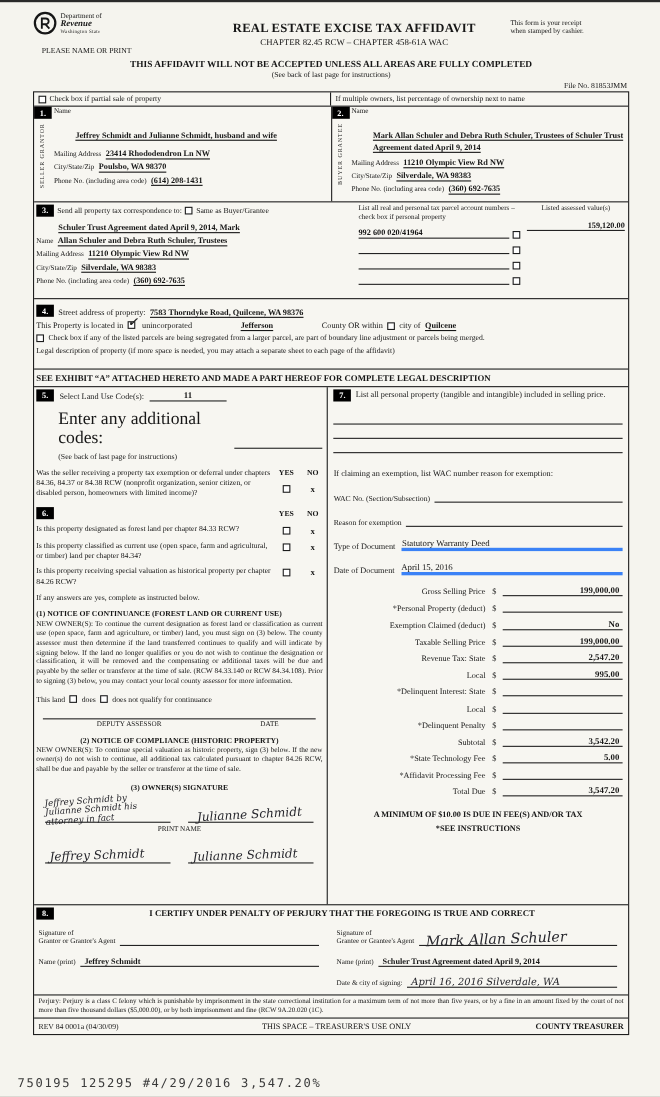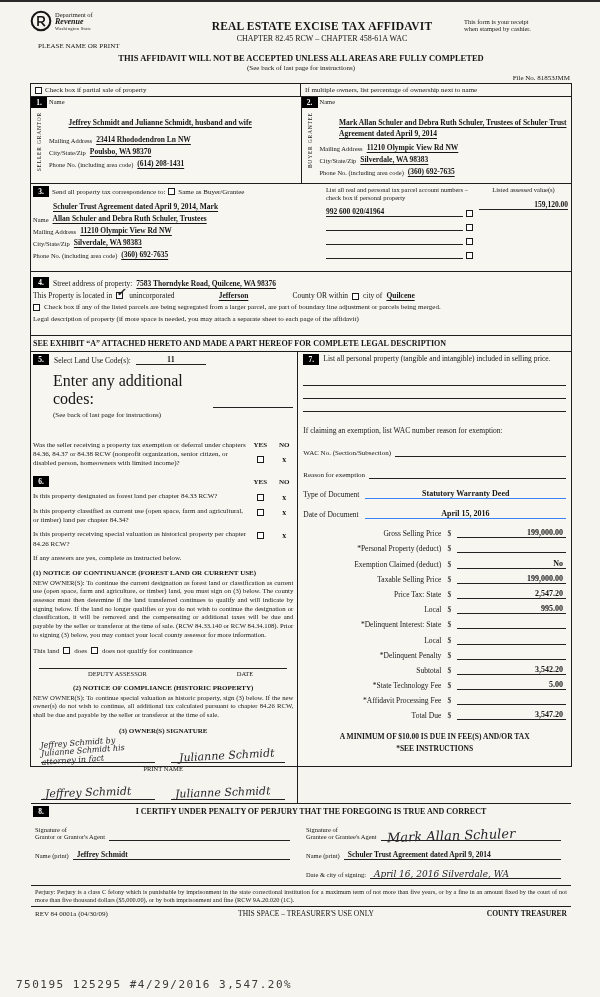--- a/index.html
+++ b/index.html
@@ -22,21 +22,21 @@
   .type-print { font-size:7px; margin:10px 0 0 8px; }
   .hdr-mid { flex:1; text-align:center; padding-top:10px; }
   .title { font-size:11.5px; font-weight:bold; letter-spacing:.2px; }
   .subtitle { font-size:8px; margin-top:2px; }
   .hdr-right { width:108px; font-size:6.5px; padding-top:8px; }
   .warning { text-align:center; font-weight:bold; font-size:8.5px; margin-top:3px; }
   .seeback { text-align:center; font-size:7px; margin-top:1px; }
   .fileno { text-align:right; font-size:7px; margin:2px 2px 1px 0; }
 
   
-  .form { border:1px solid #1e1e1e; height:684px; display:flex; flex-direction:column; background:#f7f6f1; }
+  .form { border:1px solid #1e1e1e; height:858px; display:flex; flex-direction:column; background:#f7f6f1; }
   .row1 { display:flex; border-bottom:1px solid #1e1e1e; }
   .row1 > div { padding:2px 4px; display:flex; align-items:center; gap:3px; }
   .row1-left { width:50%; border-right:1px solid #1e1e1e; }
   .row1-right { flex:1; }
 
   .cb { display:inline-block; width:7px; height:7px; border:1px solid #1b1b1b; background:#fff; flex:none; vertical-align:middle; }
   .cbwrap { position:relative; display:inline-block; width:9px; height:8px; flex:none; }
   .cbwrap .cb { position:absolute; left:0; top:0; }
   .cbwrap .mark { position:absolute; left:0px; top:-6px; font-size:11px; font-weight:bold; color:#222; }
   .secno { display:inline-flex; align-items:center; justify-content:center; background:#000; color:#fff;
@@ -82,21 +82,21 @@
   
   .cols { flex:1; display:flex; border-bottom:1px solid #1e1e1e; }
   .colL { width:49.5%; border-right:1px solid #1e1e1e; padding:2px 4px 3px 2px; display:flex; flex-direction:column; }
   .colR { flex:1; padding:2px 5px 3px 5px; display:flex; flex-direction:column; }
 
   .s5r1 { display:flex; gap:5px; align-items:flex-end; }
   .code { font-size:8px; font-weight:bold; min-width:70px; text-align:center; }
   .s5r2 { display:flex; gap:4px; align-items:flex-end; margin:7px 0 0 20px; }
   .shortline { width:90px; border-bottom:1px solid #222; height:8px; }
   .s5note { margin:3px 0 0 20px; }
-  .qwrap { display:flex; margin-top:22px; }
+  .qwrap { display:flex; margin-top:7px; }
   .qtext { flex:1; font-size:7px; line-height:1.3; padding-right:4px; }
   .ynh { display:flex; gap:6px; font-size:7px; font-weight:bold; }
   .ynh span, .ynm > span { width:18px; text-align:center; display:inline-flex; justify-content:center; }
   .ynm { display:flex; gap:6px; align-items:center; }
   .q5ans { display:flex; flex-direction:column; justify-content:space-between; padding-bottom:4px; }
   .s6head { display:flex; justify-content:space-between; align-items:center; margin-top:8px; }
   .q6 { display:flex; margin-top:5px; align-items:flex-start; }
   .q6 .ynm { margin-top:1px; }
   .completenote { font-size:7px; margin-top:5px; }
   .ptitle { font-size:7px; font-weight:bold; margin-top:7px; }
@@ -113,21 +113,21 @@
   .sg3 { position:absolute; bottom:0; left:4px; font-size:11px; transform:rotate(-2deg); }
 
   
   .s7r1 { display:flex; gap:4px; }
   .s7r1 div { font-size:7.5px; line-height:1.3; }
   .bl { border-bottom:1px solid #222; height:13px; }
   .exnote { font-size:7.5px; margin-top:14px; }
   .wacrow { display:flex; gap:4px; align-items:flex-end; margin-top:13px; }
   .wline { flex:1; border-bottom:1px solid #222; height:9px; }
   .docrow { display:flex; gap:6px; align-items:flex-end; margin-top:10px; }
-  .docval { flex:1; border-bottom:1px solid #3b82f6; font-size:8px; font-weight:bold; text-align:center; }
+  .docval { flex:1; border-bottom:3px solid #3b82f6; font-size:8px; font-weight:normal; }
   .money { margin-top:4px; }
   .mrow { display:flex; align-items:flex-end; margin-top:5.2px; }
   .mlabel { width:138px; text-align:right; font-size:7.5px; }
   .mcur { width:16px; text-align:center; font-size:7.5px; }
   .mval { flex:1; border-bottom:1px solid #222; font-size:8px; font-weight:bold; text-align:right; padding-right:3px; min-height:10px; }
   .minnote { font-size:7.5px; font-weight:bold; text-align:center; margin-top:12px; }
   .seeinstr { font-size:7.5px; font-weight:bold; text-align:center; margin-top:3px; }
 
   
   .sec8 { border-bottom:1px solid #1e1e1e; padding:2px 4px 6px 2px; }
@@ -480,21 +480,21 @@
             <span class="mlabel">Exemption Claimed (deduct)</span>
             <span class="mcur">$</span>
             <span class="mval">No</span>
           </div>
           <div class="mrow">
             <span class="mlabel">Taxable Selling Price</span>
             <span class="mcur">$</span>
             <span class="mval">199,000.00</span>
           </div>
           <div class="mrow">
-            <span class="mlabel">Price Tax: State</span>
+            <span class="mlabel">Revenue Tax: State</span>
             <span class="mcur">$</span>
             <span class="mval">2,547.20</span>
           </div>
           <div class="mrow">
             <span class="mlabel">Local</span>
             <span class="mcur">$</span>
             <span class="mval">995.00</span>
           </div>
           <div class="mrow">
             <span class="mlabel">*Delinquent Interest: State</span>

